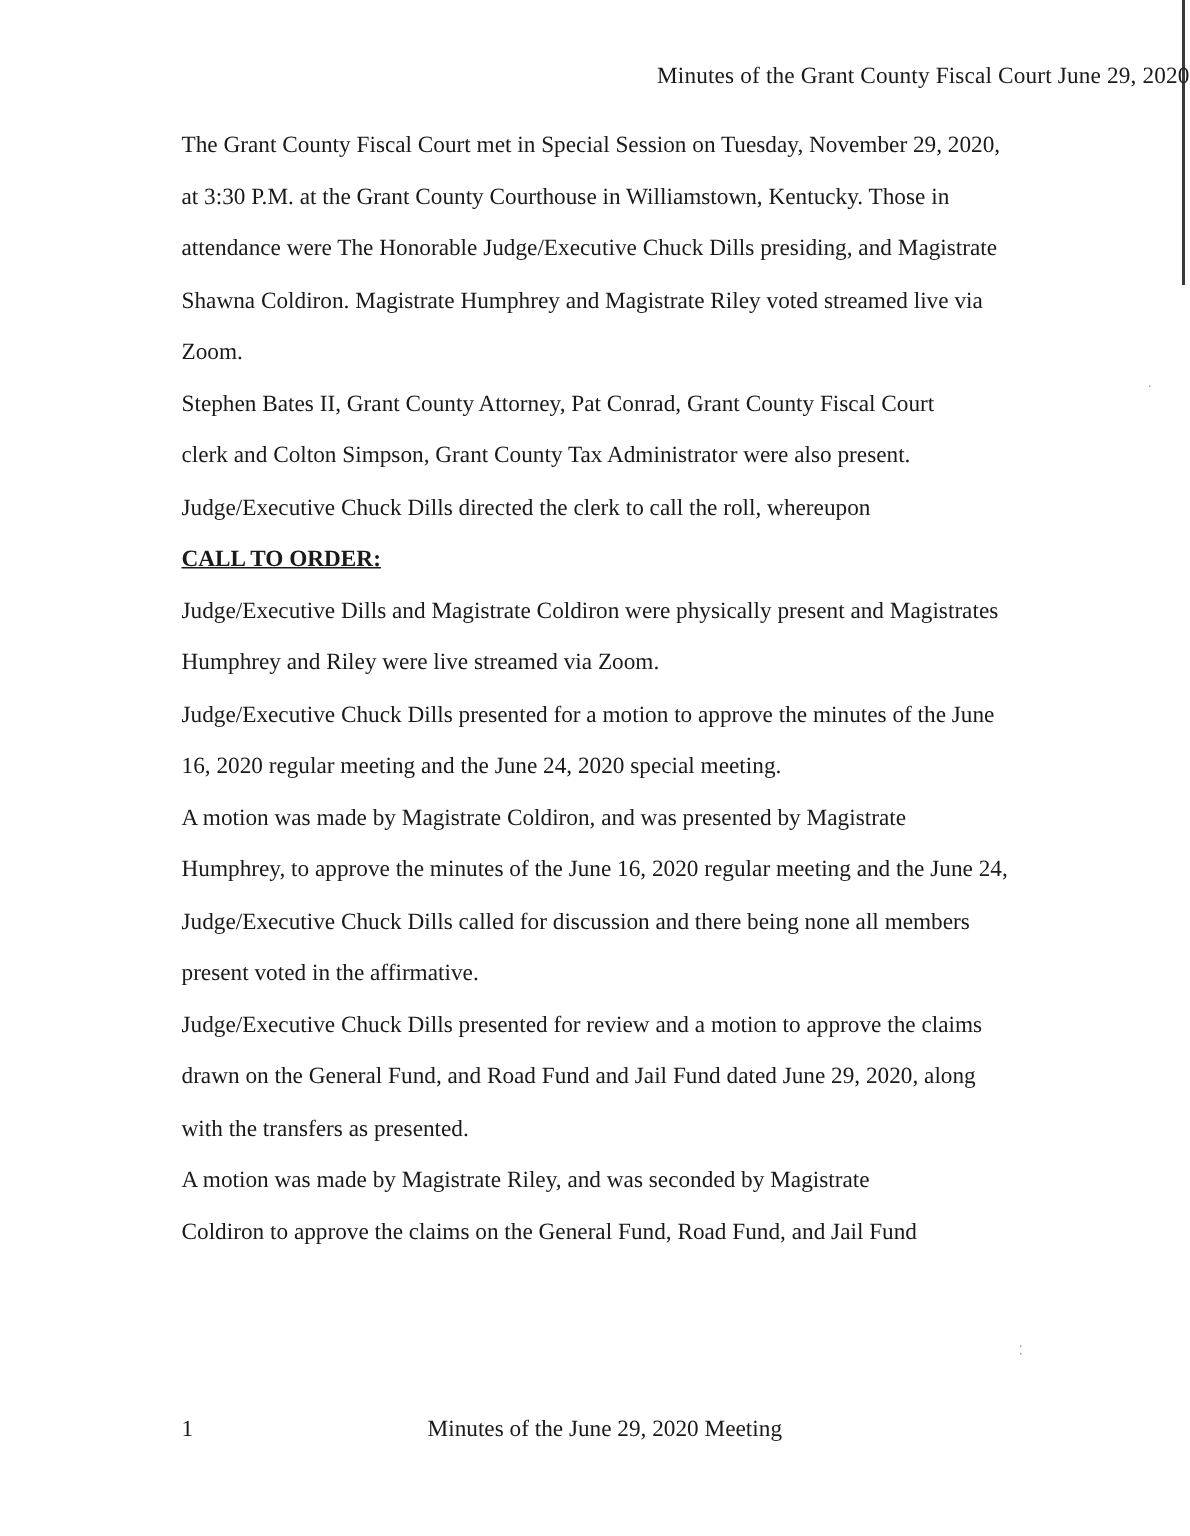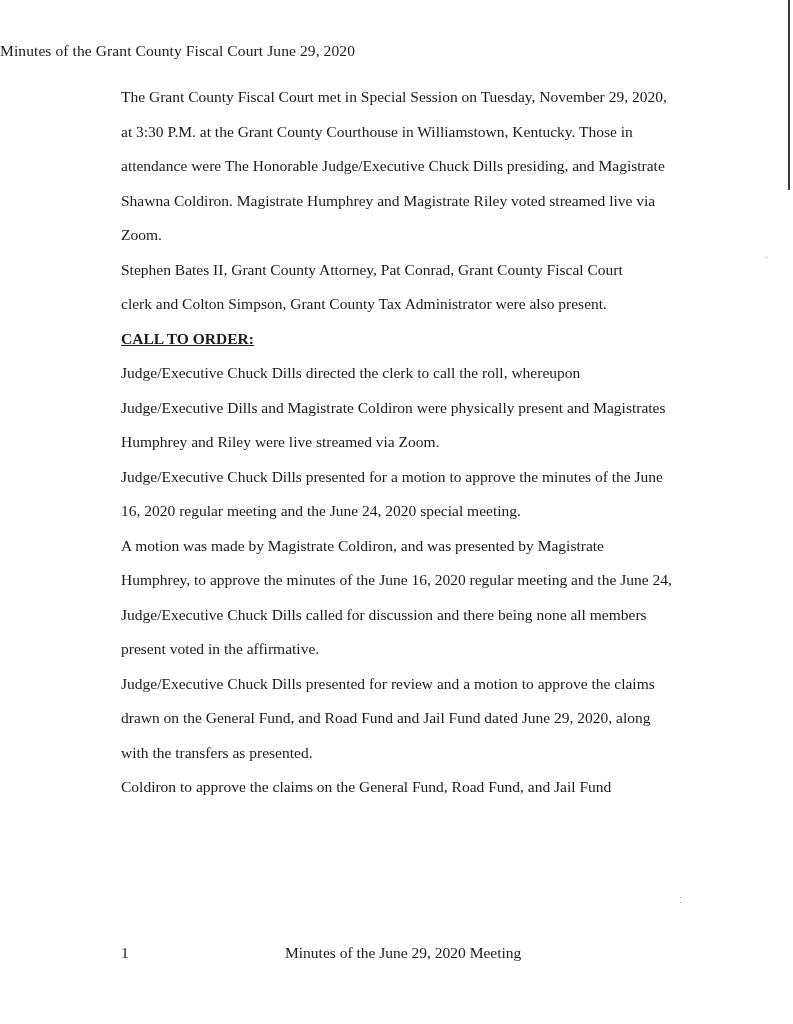--- a/index.html
+++ b/index.html
@@ -28,21 +28,21 @@
       top: 0;
       width: 2px;
       height: 190px;
       background: #3a3a3a;
     }
     .header-title {
       position: absolute;
       top: 42px;
       left: 0;
       width: 793px;
-      text-align: left;
+      text-align: right;
       font-size: 15.5px;
       letter-spacing: 0.1px;
     }
     .body-text {
       position: absolute;
       left: 121px;
       top: 80px;
       width: 600px;
     }
     .line {
@@ -90,33 +90,34 @@
   <div class="header-title">Minutes of the Grant County Fiscal Court June 29, 2020</div>
 
   <div class="body-text">
     <div class="line">The Grant County Fiscal Court met in Special Session on Tuesday, November 29, 2020,</div>
     <div class="line">at 3:30 P.M. at the Grant County Courthouse in Williamstown, Kentucky. Those in</div>
     <div class="line">attendance were The Honorable Judge/Executive Chuck Dills presiding, and Magistrate</div>
     <div class="line">Shawna Coldiron. Magistrate Humphrey and Magistrate Riley voted streamed live via</div>
     <div class="line">Zoom.</div>
     <div class="line">Stephen Bates II, Grant County Attorney, Pat Conrad, Grant County Fiscal Court</div>
     <div class="line">clerk and Colton Simpson, Grant County Tax Administrator were also present.</div>
+    <div class="line">Judge/Executive Chuck Dills directed the clerk to call the roll, whereupon</div>
     <div class="line"><span class="section-heading">CALL TO ORDER:</span></div>
-    <div class="line">Judge/Executive Chuck Dills directed the clerk to call the roll, whereupon</div>
     <div class="line">Judge/Executive Dills and Magistrate Coldiron were physically present and Magistrates</div>
     <div class="line">Humphrey and Riley were live streamed via Zoom.</div>
     <div class="line">Judge/Executive Chuck Dills presented for a motion to approve the minutes of the June</div>
     <div class="line">16, 2020 regular meeting and the June 24, 2020 special meeting.</div>
     <div class="line">A motion was made by Magistrate Coldiron, and was presented by Magistrate</div>
     <div class="line">Humphrey, to approve the minutes of the June 16, 2020 regular meeting and the June 24,</div>
     <div class="line">Judge/Executive Chuck Dills called for discussion and there being none all members</div>
     <div class="line">present voted in the affirmative.</div>
     <div class="line">Judge/Executive Chuck Dills presented for review and a motion to approve the claims</div>
     <div class="line">drawn on the General Fund, and Road Fund and Jail Fund dated June 29, 2020, along</div>
     <div class="line">with the transfers as presented.</div>
+    <div class="line">A motion was made by Magistrate Riley, and was seconded by Magistrate</div>
     <div class="line">Coldiron to approve the claims on the General Fund, Road Fund, and Jail Fund</div>
   </div>
 
   <div class="footer">
     <span class="page-number">1</span>
     <span class="footer-title">Minutes of the June 29, 2020 Meeting</span>
   </div>
 
   <div class="speck" style="left:766px; top:257px;"></div>
   <div class="speck" style="left:680px; top:897px;"></div>

